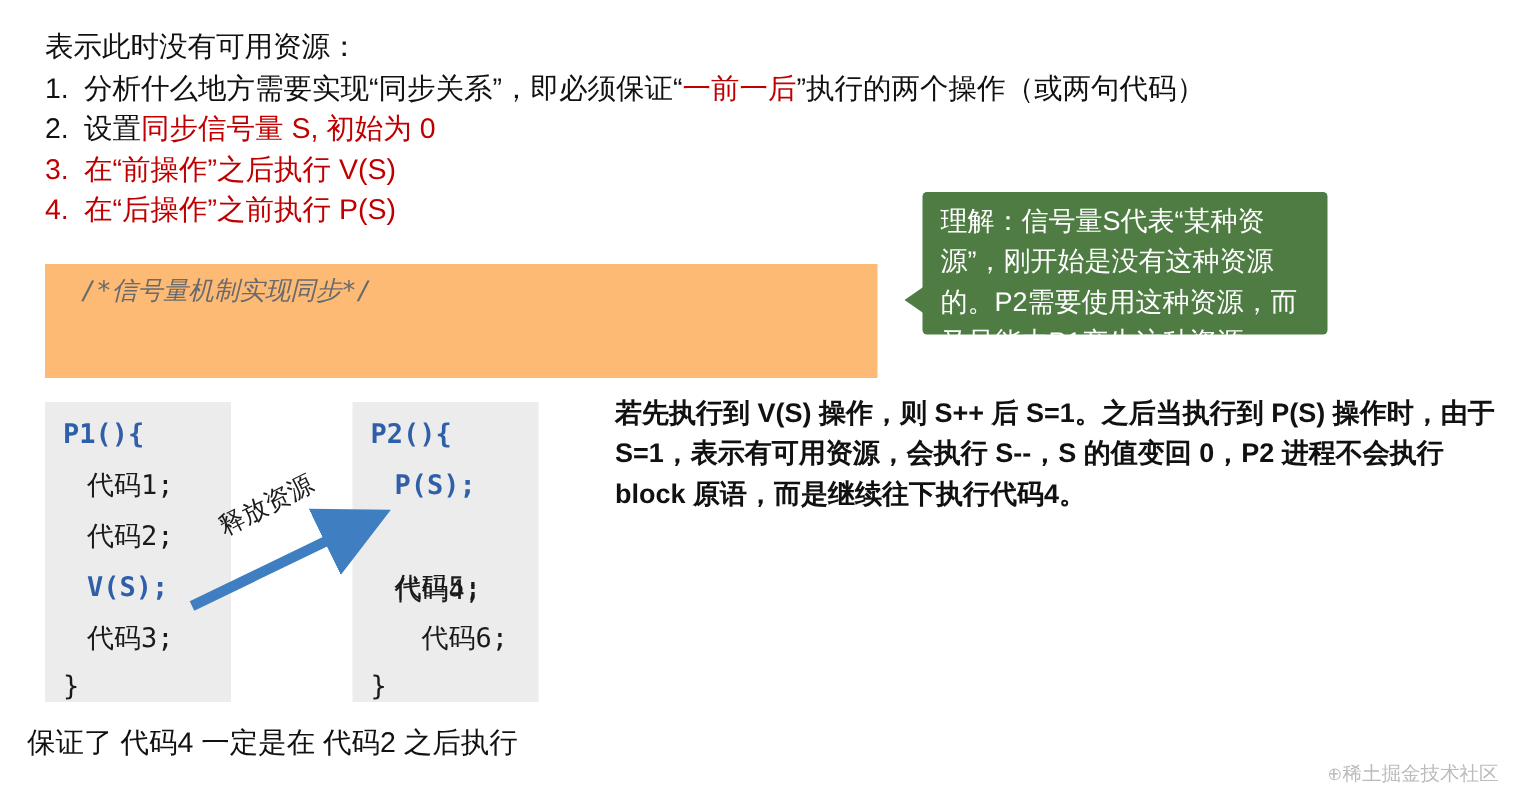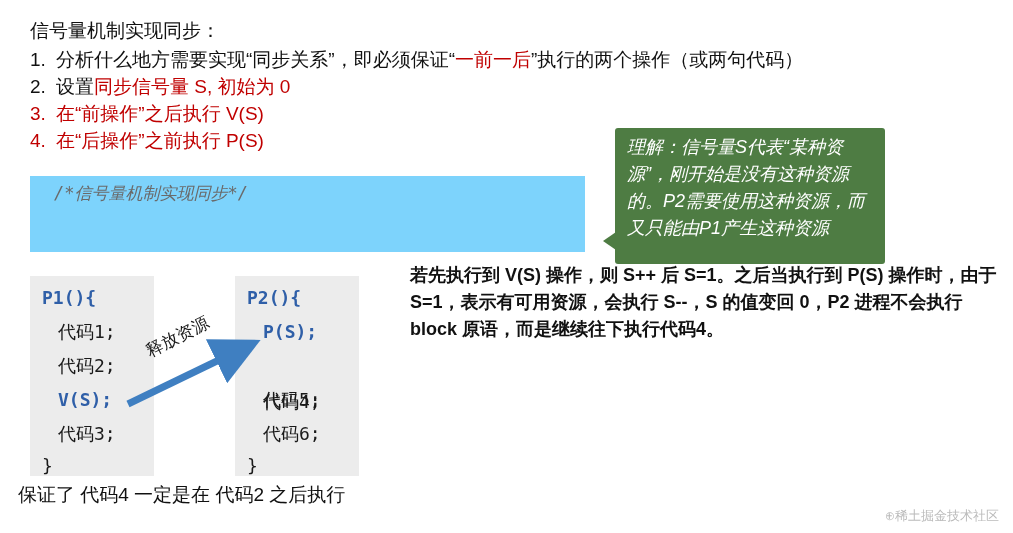--- a/index.html
+++ b/index.html
@@ -75,40 +75,39 @@
     left: -11px;
     top: 11px;
     border-top: 8px solid transparent;
     border-bottom: 8px solid transparent;
     border-right: 12px solid #4e7c43;
   }
   .bubble.b2 {
     left: 615px;
     top: 128px;
     width: 270px;
-    height: 136px;
-    font-style: italic;
+    height: 95px;
   }
   .bubble.b2::after {
     content: "";
     position: absolute;
     left: -12px;
     bottom: 14px;
     border-top: 9px solid transparent;
     border-bottom: 9px solid transparent;
     border-right: 13px solid #4e7c43;
   }
   
   .codeblock {
     position: absolute;
     left: 30px;
     top: 176px;
     width: 555px;
     height: 76px;
-    background: #7dd3fc;
+    background: #fdba74;
   }
   .codeblock .comment {
     position: absolute;
     left: 24px;
     top: 6px;
     font-family: "DejaVu Sans Mono", monospace;
     font-style: italic;
     font-size: 17px;
     color: #6a6a6a;
   }
@@ -122,21 +121,21 @@
     white-space: nowrap;
   }
   .codeblock .codeline .inline-comment {
     font-style: italic;
     color: #333;
     margin-left: 22px;
   }
   
   .procpanel {
     position: absolute;
-    top: 276px;
+    top: 268px;
     background: #ececec;
     height: 200px;
     font-family: "DejaVu Sans Mono", monospace;
     font-size: 18px;
     color: #1a1a1a;
   }
   .procpanel.p1 { left: 30px; width: 124px; }
   .procpanel.p2 { left: 235px; width: 124px; }
   .procpanel .ln {
     position: absolute;
@@ -198,21 +197,21 @@
     font-size: 13px;
     color: #bbbbbb;
     white-space: nowrap;
   }
 </style>
 </head>
 <body>
 
 <div class="page">
 
-  <div class="head-title">信号量机制实现同步：</div>
+  <div class="head-title">表示此时没有可用资源：</div>
 
   <div class="steps">
     <div class="step">
       <span class="num">1.</span><span>分析什么地方需要实现“同步关系”，即必须保证“<span class="hl-red">一前一后</span>”执行的两个操作（或两句代码）</span>
     </div>
     <div class="step">
       <span class="num">2.</span><span>设置<span class="hl-red">同步信号量 S, 初始为 0</span></span>
     </div>
     <div class="step red">
       <span class="num">3.</span><span>在“前操作”之后执行 V(S)</span>
@@ -235,21 +234,21 @@
     <div class="ln ind blue" style="top:114px;">V(S);</div>
     <div class="ln ind" style="top:148px;">代码3;</div>
     <div class="ln" style="top:180px;">}</div>
   </div>
 
   <div class="procpanel p2">
     <div class="ln blue" style="top:12px;">P2(){</div>
     <div class="ln ind blue" style="top:46px;">P(S);</div>
     <div class="ln ind" style="top:80px;margin-top:36px;">代码4;</div>
     <div class="ln ind" style="top:114px;">代码5;</div>
-    <div class="ln ind" style="top:148px;">代码6;</div>
+    <div class="ln ind" style="top:148px;margin-left:18px;">代码6;</div>
     <div class="ln" style="top:180px;">}</div>
   </div>
 
   <div class="arrow-wrap">
     <svg width="160" height="90" viewBox="0 0 160 90">
       <defs>
         <marker id="ah" markerWidth="7" markerHeight="7" refX="5" refY="3.5" orient="auto">
           <polygon points="0 0, 7 3.5, 0 7" fill="#3f7fc1"></polygon>
         </marker>
       </defs>

